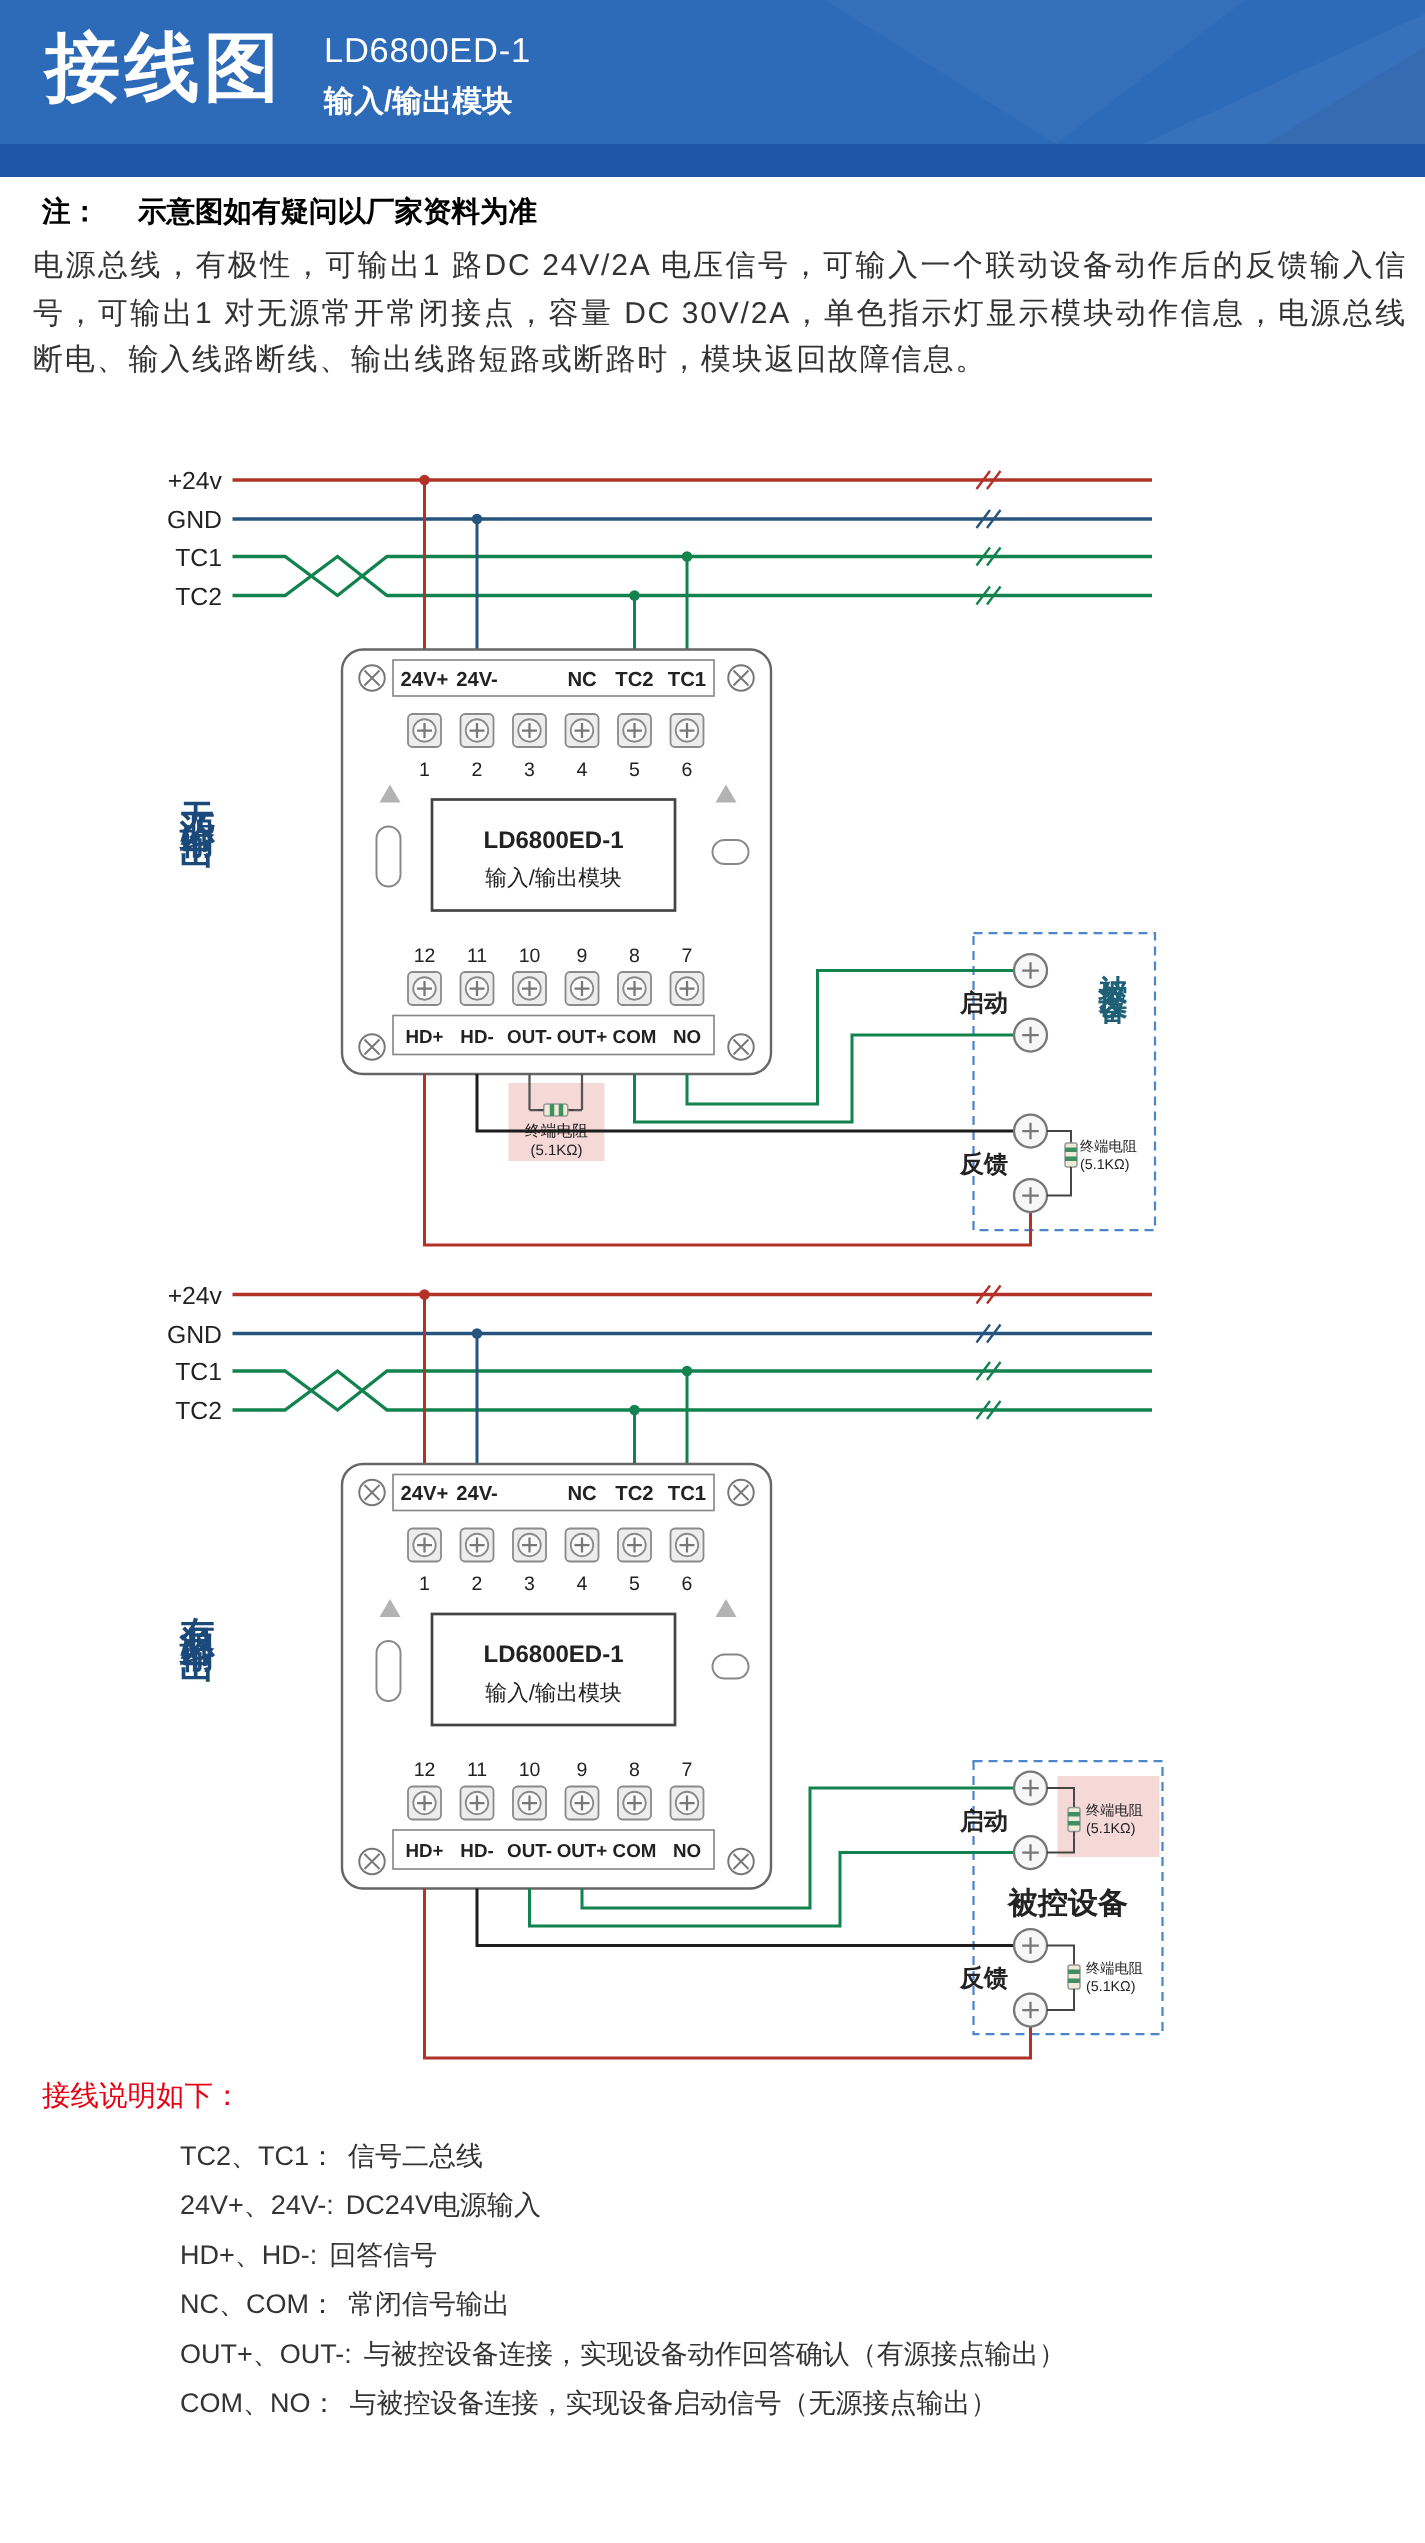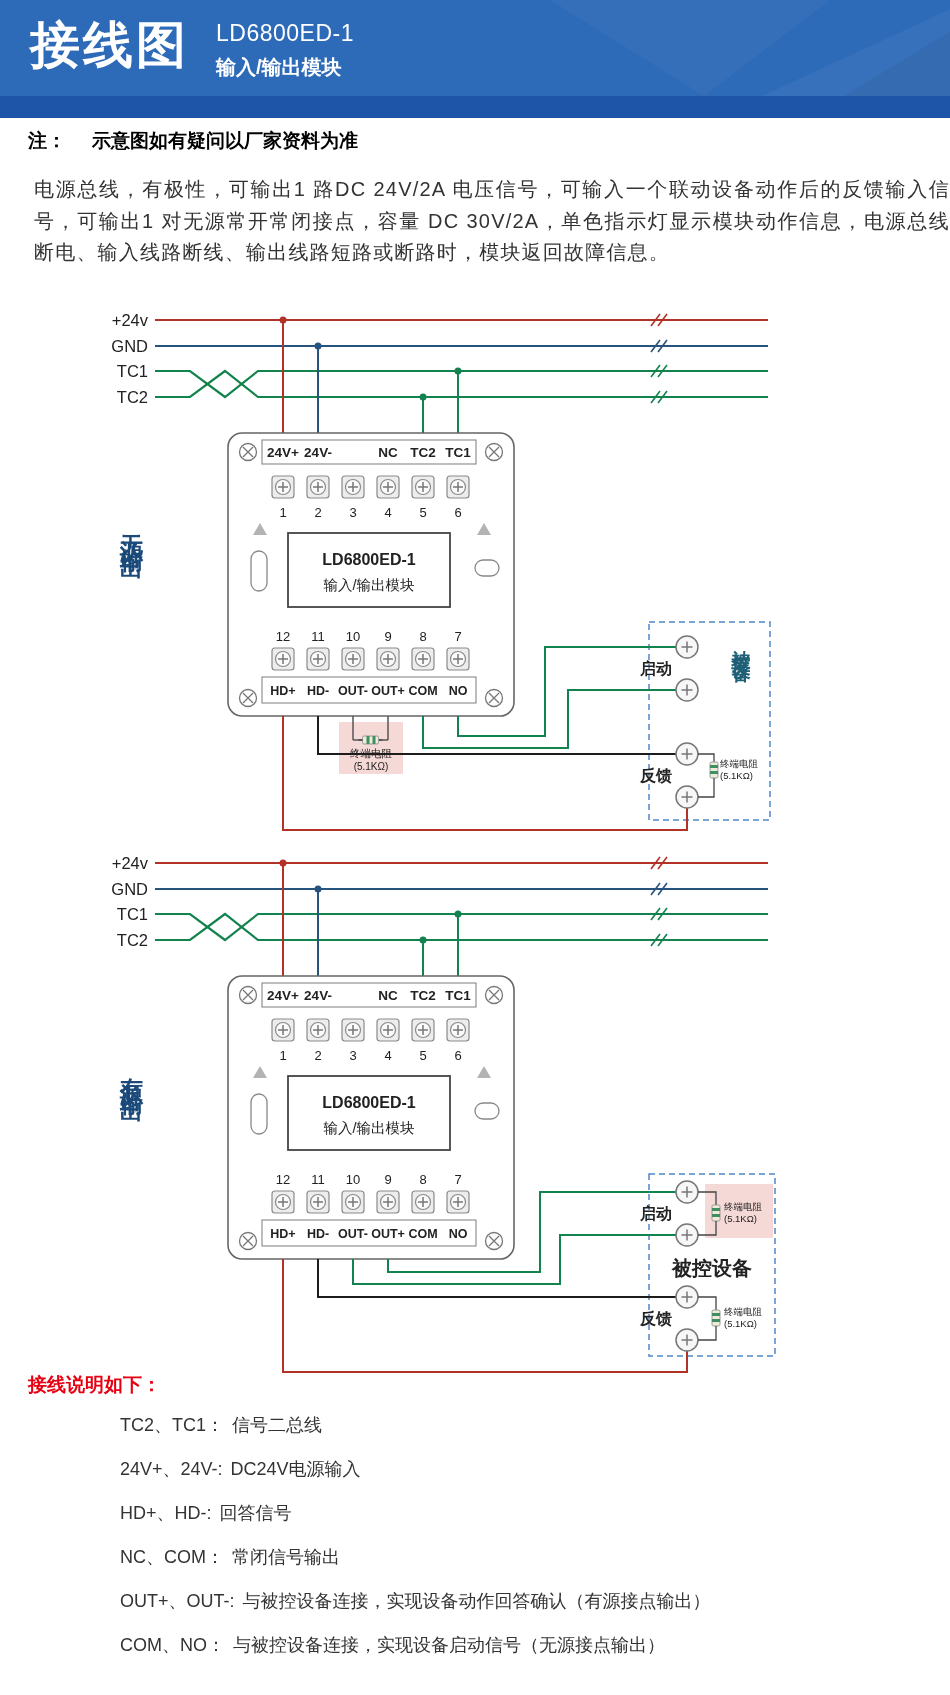--- a/index.html
+++ b/index.html
@@ -15,38 +15,38 @@
   .s2{right:140px;width:280px;background:rgba(255,255,255,0.04);clip-path:polygon(0 0,100% 0,55% 100%);}
   .s3{right:0;width:180px;background:rgba(0,0,0,0.05);clip-path:polygon(100% 20%,100% 100%,30% 100%);}
   .hdr-title{position:absolute;left:30px;top:12px;font-size:50px;font-weight:900;color:#fff;letter-spacing:3px;}
   .hdr-sub{position:absolute;left:216px;top:20px;color:#fff;}
   .hdr-model{font-size:23px;font-weight:400;letter-spacing:0.5px;}
   .hdr-type{font-size:20px;font-weight:700;margin-top:7px;}
 
   
   .note{position:absolute;left:28px;top:128px;font-size:19px;font-weight:700;color:#000000;}
   .note .note-text{margin-left:26px;}
-  .desc{position:absolute;left:18px;top:158px;width:916px;margin:16px;font-size:20px;line-height:31.5px;
+  .desc{position:absolute;left:18px;top:158px;width:916px;margin:4px;font-size:20px;line-height:31.5px;
         color:#333;text-align:justify;letter-spacing:1.2px;}
 
   
   #diagram-svg{position:absolute;left:0;top:295px;}
   svg text{font-family:"Liberation Sans","DejaVu Sans",sans-serif;fill:#222;}
 
   
   .vlabel{position:absolute;writing-mode:vertical-rl;text-orientation:upright;font-weight:700;}
   #d1-side{left:117px;top:516px;font-size:23px;letter-spacing:7px;color:#1b4a7a;}
   #d2-side{left:117px;top:1059px;font-size:23px;letter-spacing:7px;color:#1b4a7a;}
   #d1-device{left:728px;top:634px;font-size:19px;letter-spacing:5px;color:#1f6077;}
 
   
   .legend{position:absolute;left:28px;top:1372px;}
-  .legend-title{color:#e60012;font-weight:700;font-size:19px;}
+  .legend-title{color:#e60012;font-weight:400;font-size:19px;margin-top:12px;}
   .legend-items{margin:11px 0 0 92px;}
-  .legend-row{font-size:18px;line-height:33px;color:#333;margin-top:11px;}
+  .legend-row{font-size:18px;line-height:33px;color:#333;}
   .legend-row .term{margin-right:8px;}
 </style>
 </head>
 <body>
 
 <div class="page">
 
   <header>
     <div class="hdr-main">
       <div class="hdr-shape s2"></div>

